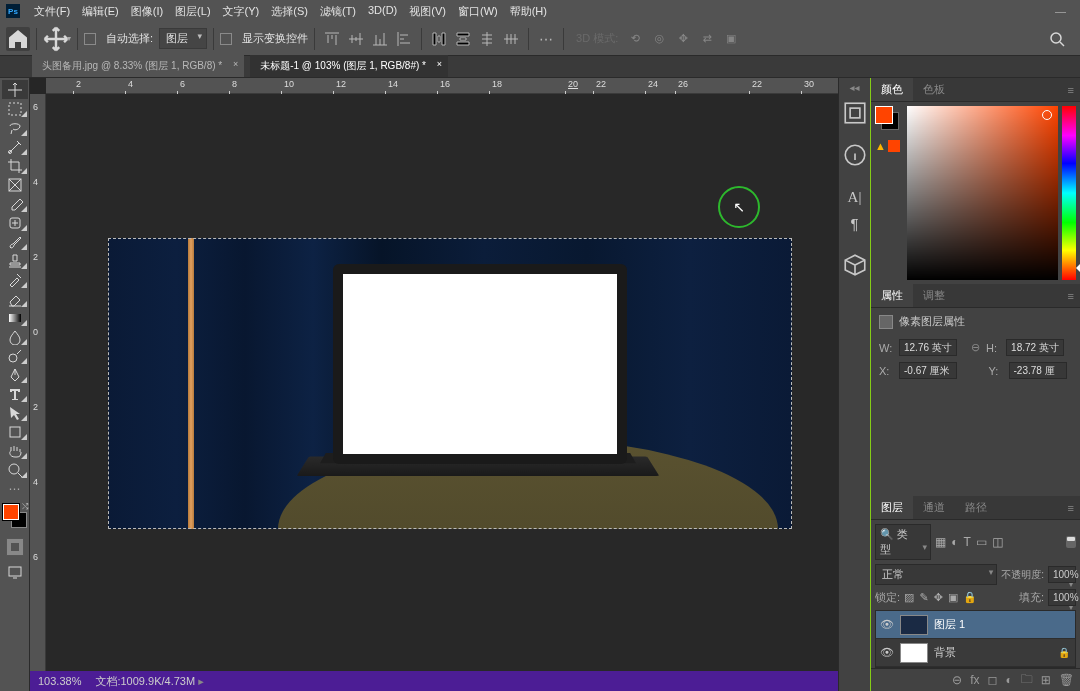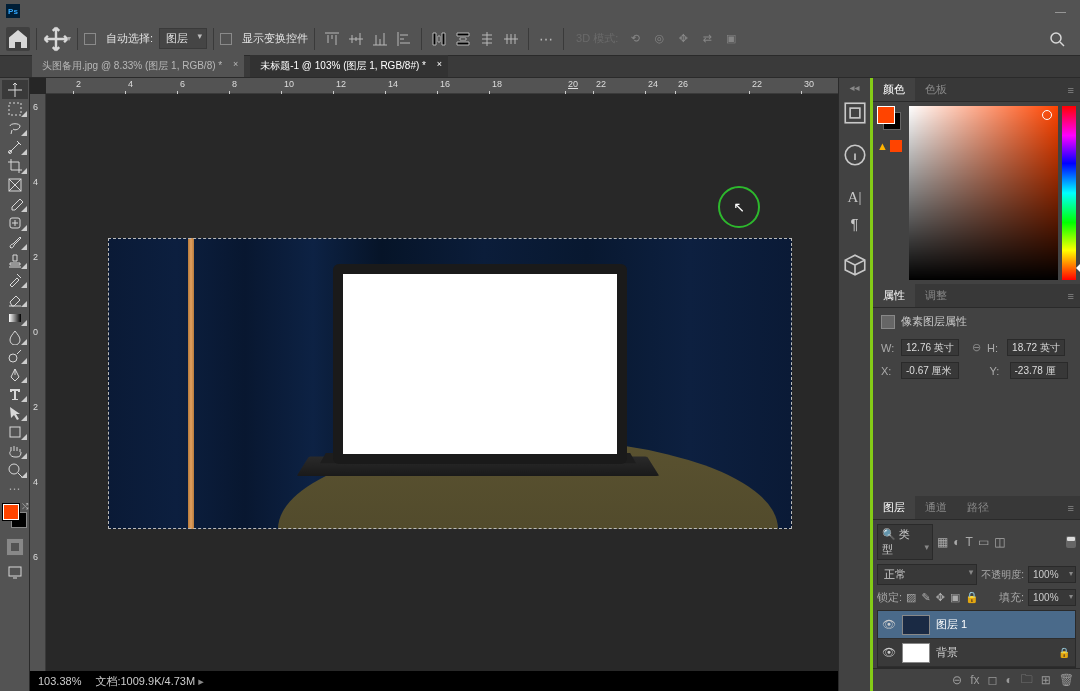--- a/index.html
+++ b/index.html
@@ -49,25 +49,25 @@
 .lamp-pole { position: absolute; left: 80px; top: 0; width: 6px; height: 100%; background: linear-gradient(90deg, #b87a3a, #e0a060, #b87a3a); }
 .ottoman { position: absolute; left: 170px; bottom: -90px; width: 500px; height: 180px; background: linear-gradient(180deg, #5a5230 0%, #4a4428 100%); border-radius: 50%; }
 .laptop-base { position: absolute; left: 195px; bottom: 46px; width: 350px; height: 34px; background: linear-gradient(180deg, #2a2a2a, #1a1a1a); transform: perspective(400px) rotateX(55deg); border-radius: 2px; }
 .laptop-keys { position: absolute; left: 215px; bottom: 62px; width: 310px; height: 18px; background: #1d1d1d; transform: perspective(400px) rotateX(55deg); }
 .laptop-screen { position: absolute; left: 225px; top: 26px; width: 294px; height: 200px; background: #1a1a1a; border-radius: 6px; padding: 10px; }
 .laptop-inner { width: 100%; height: 100%; background: #fff; }
 .cursor-ring { position: absolute; left: 672px; top: 92px; width: 42px; height: 42px; border: 2px solid #2db82d; border-radius: 50%; display: flex; align-items: center; justify-content: center; }
 .cursor-arrow { font-size: 14px; color: #fff; }
 .sel-border { position: absolute; left: 62px; top: 144px; width: 684px; height: 291px; border: 1px dashed #bbb; pointer-events: none; animation: ants 1s linear infinite; }
 @keyframes ants { to { border-color: #888; } }
-.statusbar { position: absolute; bottom: 0; left: 0; right: 0; height: 20px; background: #000000; display: flex; align-items: center; padding: 0 8px; gap: 14px; color: #ccc; font-size: 10px; }
+.statusbar { position: absolute; bottom: 0; left: 0; right: 0; height: 20px; background: #4c1d95; display: flex; align-items: center; padding: 0 8px; gap: 14px; color: #ccc; font-size: 10px; }
 .narrow-dock { width: 32px; background: #424242; border-left: 1px solid #2a2a2a; display: flex; flex-direction: column; align-items: center; padding-top: 4px; gap: 2px; }
 .dock-collapse { font-size: 10px; color: #888; margin-bottom: 6px; }
 .dock-icon { width: 26px; height: 24px; display: flex; align-items: center; justify-content: center; cursor: pointer; color: #c8c8c8; }
-.right-panels { width: 210px; background: #424242; border-left: 3px solid #84cc16; display: flex; flex-direction: column; }
+.right-panels { width: 210px; background: #424242; border-left: 1px solid #84cc16; display: flex; flex-direction: column; }
 .panel-tabs { height: 24px; background: #383838; display: flex; align-items: center; border-bottom: 1px solid #2a2a2a; }
 .panel-tab { padding: 4px 10px; color: #888; cursor: pointer; }
 .panel-tab.active { color: #fff; background: #424242; }
 .panel-menu { margin-left: auto; margin-right: 6px; color: #888; cursor: pointer; }
 .color-panel-body { height: 194px; display: flex; padding: 4px; gap: 4px; }
 .color-left { width: 28px; display: flex; flex-direction: column; gap: 10px; }
 .mini-swatches { position: relative; width: 24px; height: 24px; }
 .mini-fg { position: absolute; width: 18px; height: 18px; background: #ff4400; border: 1px solid #fff; top: 0; left: 0; }
 .mini-bg { position: absolute; width: 18px; height: 18px; background: #000; border: 1px solid #666; top: 6px; left: 6px; }
 .gamut-warn { display: flex; align-items: center; gap: 2px; font-size: 10px; }
@@ -91,41 +91,54 @@
 .search-dd { background: #383838; border: 1px solid #2a2a2a; padding: 2px 16px 2px 4px; color: #ccc; position: relative; flex: 0 0 56px; cursor: pointer; }
 .search-dd::after { content: "▾"; position: absolute; right: 3px; font-size: 9px; color: #888; }
 .filter-icons { display: flex; gap: 5px; color: #aaa; align-items: center; }
 .filter-icons span { cursor: pointer; font-size: 12px; }
 .filter-toggle { margin-left: auto; width: 10px; height: 12px; background: #666; border-radius: 2px; position: relative; cursor: pointer; }
 .filter-toggle::after { content: ""; position: absolute; top: 1px; left: 1px; width: 8px; height: 4px; background: #ddd; border-radius: 1px; }
 .blend-row { display: flex; align-items: center; gap: 4px; }
 .blend-dd { background: #383838; border: 1px solid #2a2a2a; padding: 2px 16px 2px 6px; color: #ccc; flex: 1; position: relative; cursor: pointer; }
 .blend-dd::after { content: "▾"; position: absolute; right: 3px; font-size: 9px; color: #888; }
 .opa-label { color: #aaa; font-size: 10px; }
-.opa-dd { background: #383838; border: 1px solid #2a2a2a; padding: 2px 14px 2px 4px; color: #ccc; width: 48px; position: relative; cursor: pointer; font-size: 10px; }
+.opa-dd { background: #383838; border: 1px solid #2a2a2a; padding: 2px 14px 2px 4px; color: #ccc; width: 28px; position: relative; cursor: pointer; font-size: 10px; }
 .opa-dd::after { content: "▾"; position: absolute; right: 2px; font-size: 8px; color: #888; }
 .lock-row { display: flex; align-items: center; gap: 4px; color: #aaa; font-size: 10px; }
 .lock-icons { display: flex; gap: 5px; }
 .lock-icons span { font-size: 11px; cursor: pointer; }
 .layer-list { background: #3a3a3a; border: 1px solid #2a2a2a; min-height: 56px; }
 .layer { display: flex; align-items: center; height: 28px; padding: 0 4px; gap: 6px; border-bottom: 1px solid #2e2e2e; }
 .layer.selected { background: #4a6a8a; color: #fff; }
 .eye { width: 14px; text-align: center; cursor: pointer; color: #ccc; }
 .thumb { width: 28px; height: 20px; background: #1a2a44; border: 1px solid #888; }
 .thumb.bg { background: #fff; }
 .layer-name { flex: 1; font-size: 11px; }
 .lock-badge { color: #aaa; font-size: 10px; }
 .layers-footer { height: 24px; border-top: 1px solid #2a2a2a; display: flex; align-items: center; justify-content: flex-end; gap: 8px; padding: 0 6px; color: #999; }
 .layers-footer span { font-size: 12px; cursor: pointer; }
 </style>
 </head>
 <body>
 
 <div class="menubar">
   <div class="ps-logo">Ps</div>
+  <div id="menu-items" style="display: flex;">
+      <span class="menu-item">文件(F)</span>
+      <span class="menu-item">编辑(E)</span>
+      <span class="menu-item">图像(I)</span>
+      <span class="menu-item">图层(L)</span>
+      <span class="menu-item">文字(Y)</span>
+      <span class="menu-item">选择(S)</span>
+      <span class="menu-item">滤镜(T)</span>
+      <span class="menu-item">3D(D)</span>
+      <span class="menu-item">视图(V)</span>
+      <span class="menu-item">窗口(W)</span>
+      <span class="menu-item">帮助(H)</span>
+    </div>
   <div class="win-min">—</div>
 </div>
 
 <div class="optionbar">
   <div class="home-btn">
     <svg viewBox="0 0 16 16" fill="#d8d8d8">
         <path d="M8 2l6 5v7H10V10H6v4H2V7z"></path>
       </svg>
   </div>
   <div class="sep"></div>

